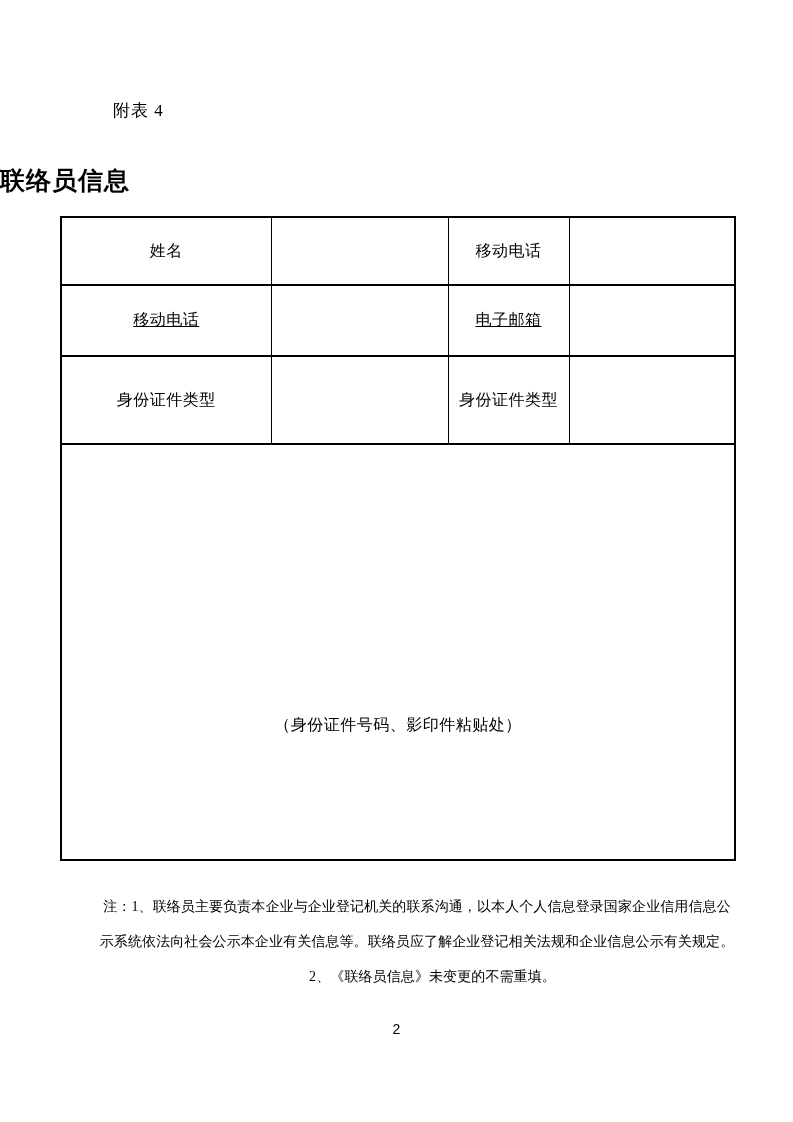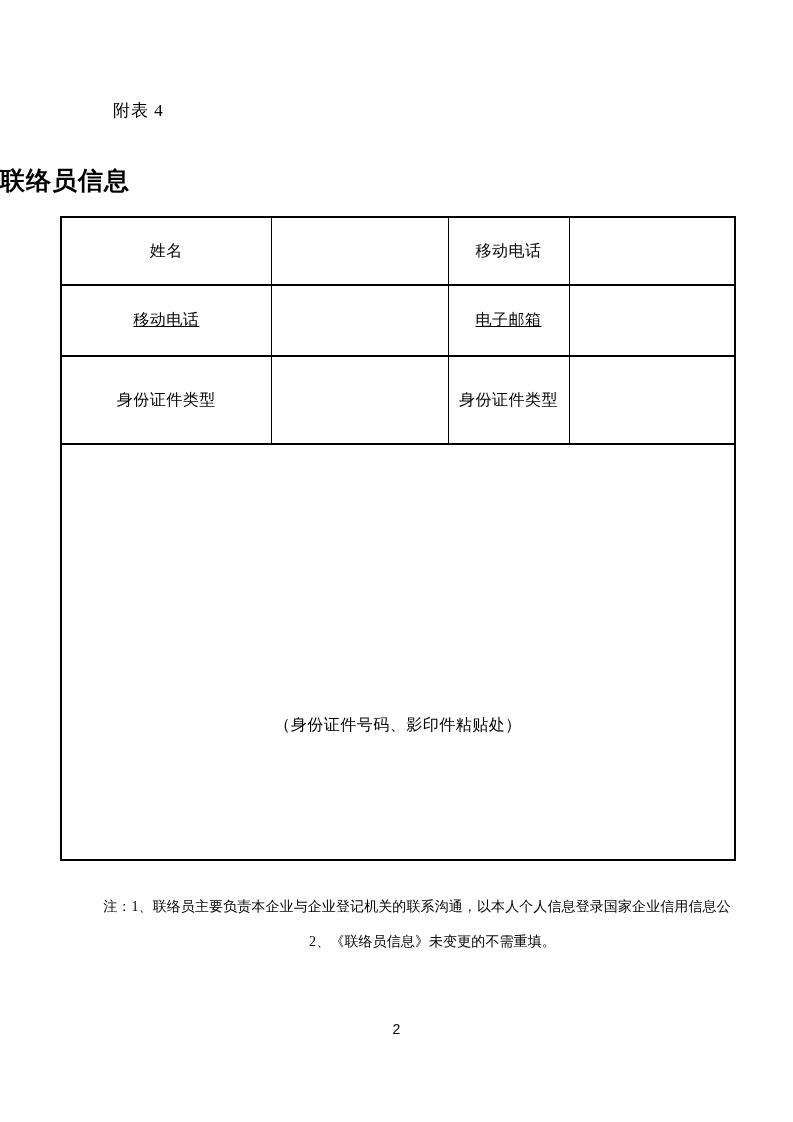--- a/index.html
+++ b/index.html
@@ -95,18 +95,19 @@
     <tr>
       <td colspan="4" class="paste-cell">
         <span>（身份证件号码、影印件粘贴处）</span>
       </td>
     </tr>
   </tbody>
     </table>
 
   <div class="notes">
     <span class="note-line">注：1、联络员主要负责本企业与企业登记机关的联系沟通，以本人个人信息登录国家企业信用信息公</span>
+    <span class="note-line">示系统依法向社会公示本企业有关信息等。联络员应了解企业登记相关法规和企业信息公示有关规定。</span>
     <span class="note-line note-indent">2、《联络员信息》未变更的不需重填。</span>
   </div>
 
   <div class="page-number">2</div>
 
 </div>
 
 </body></html>

